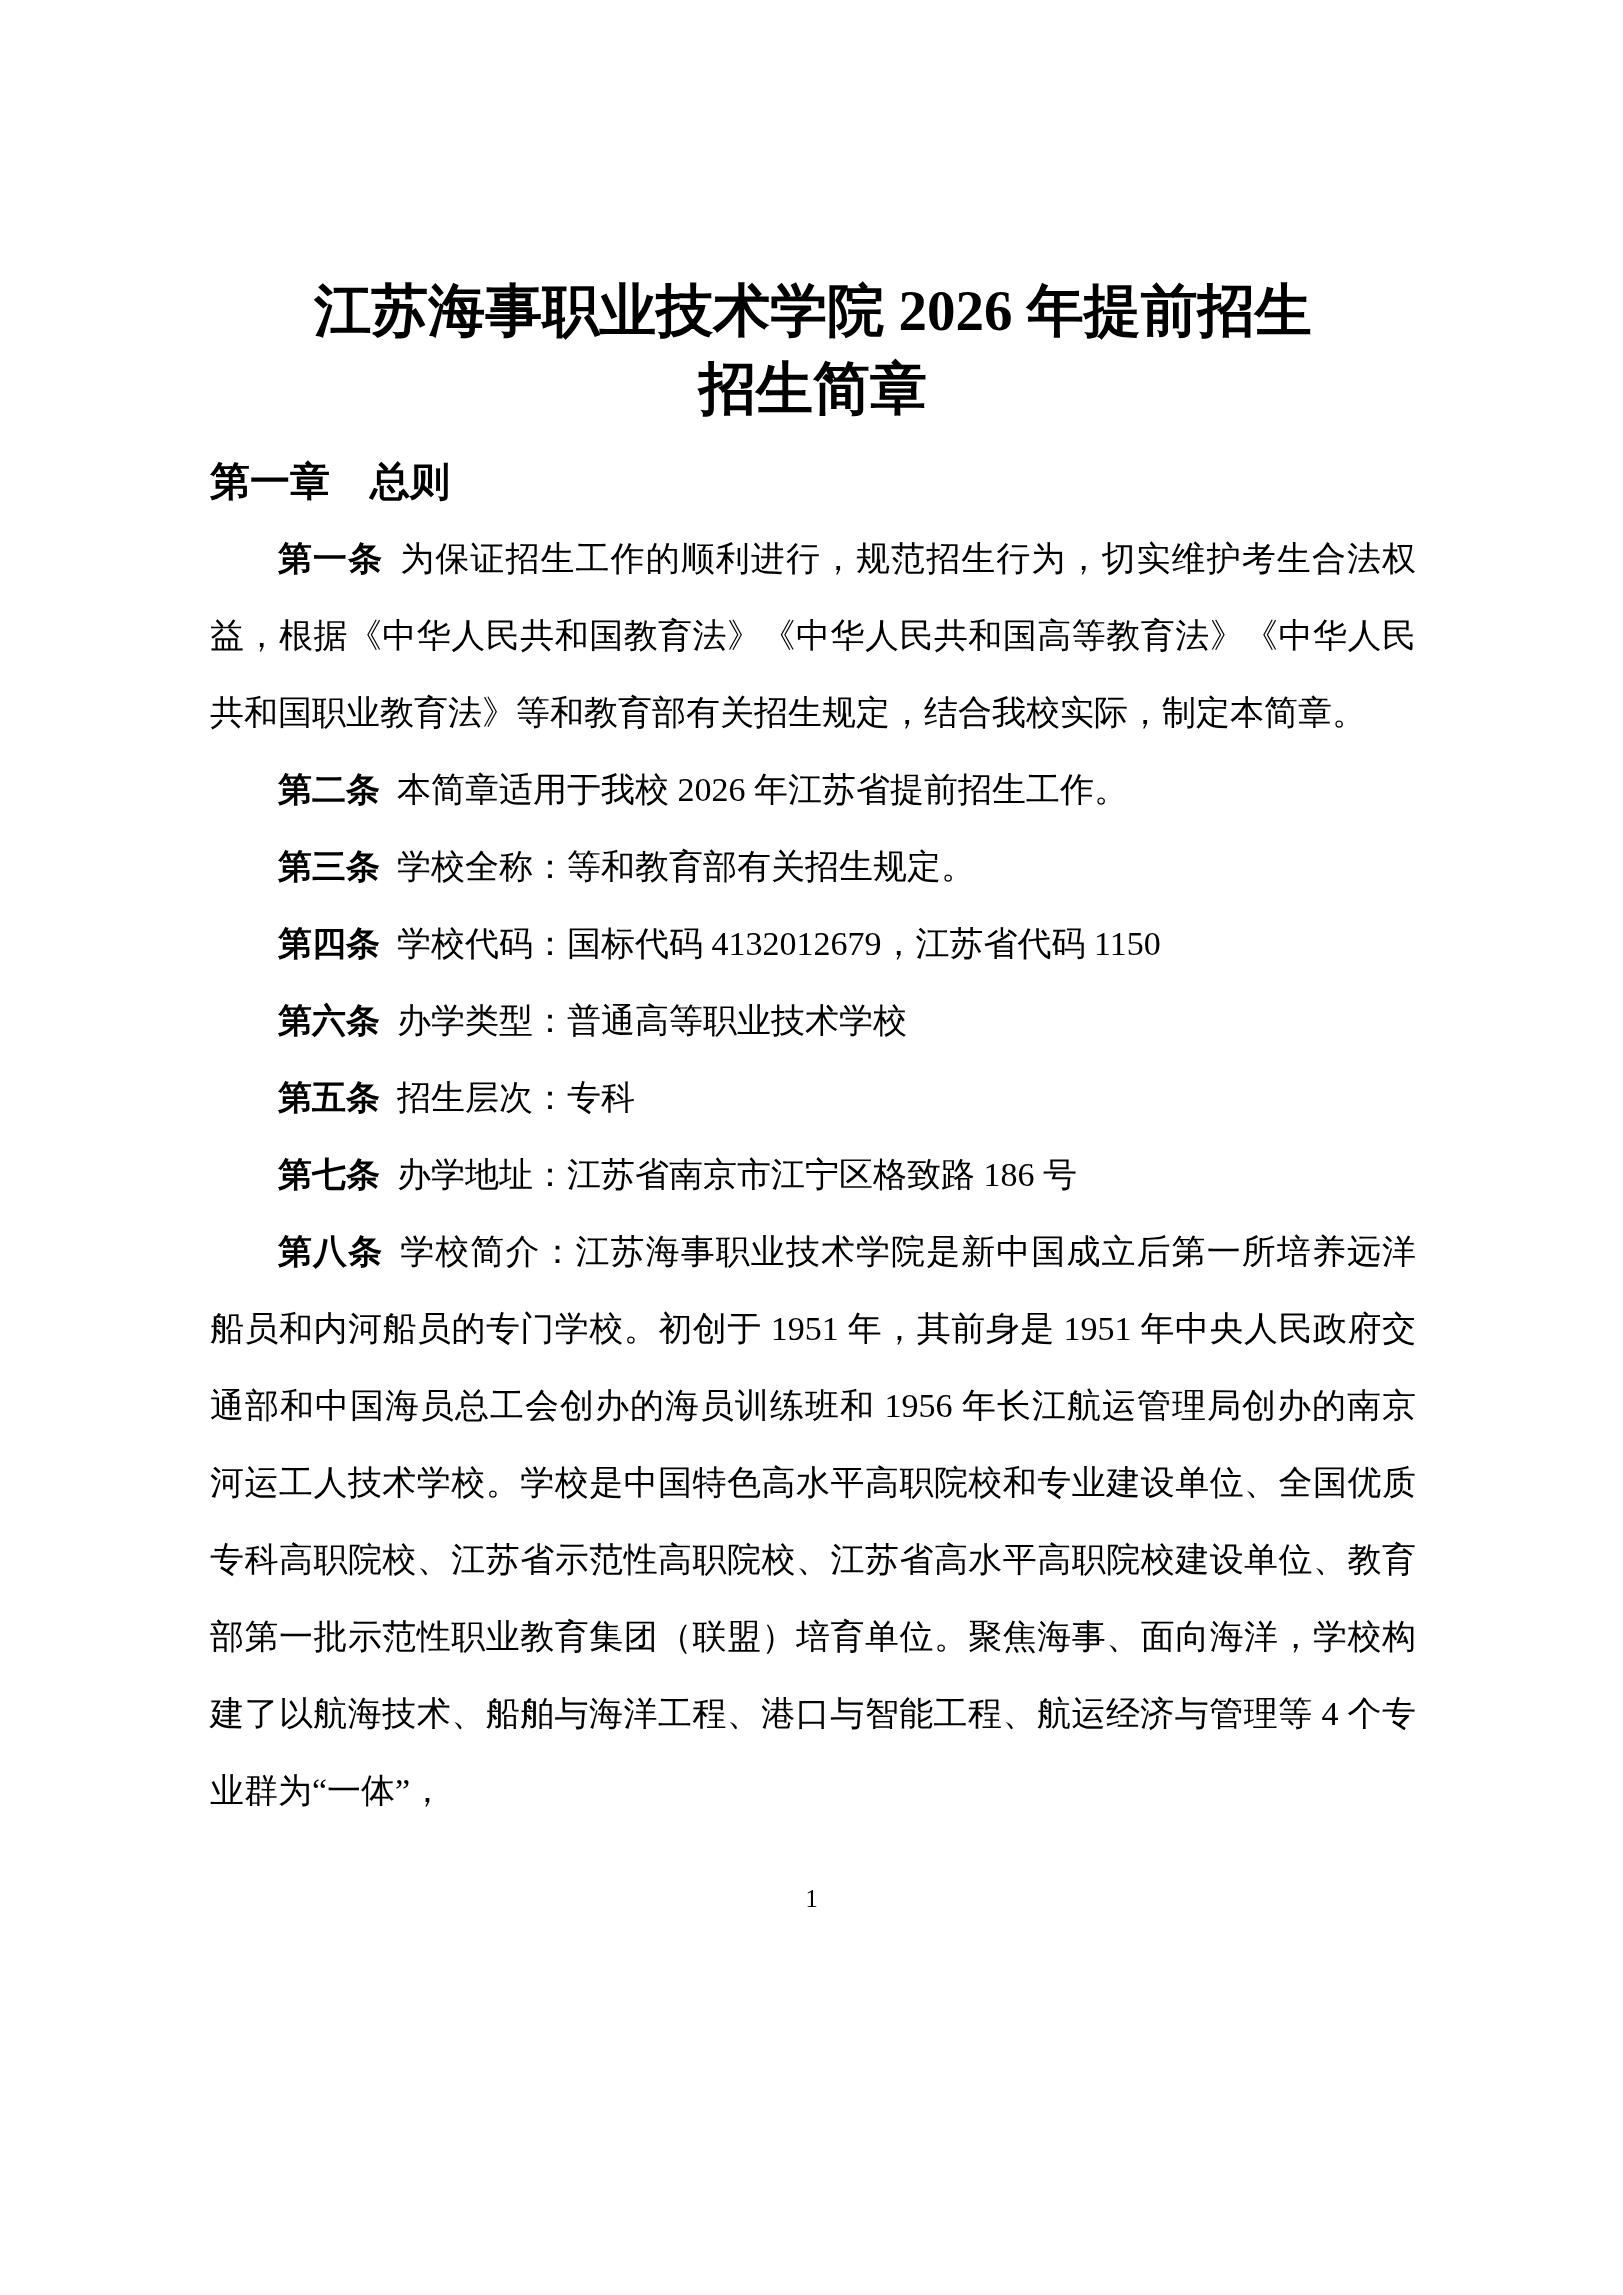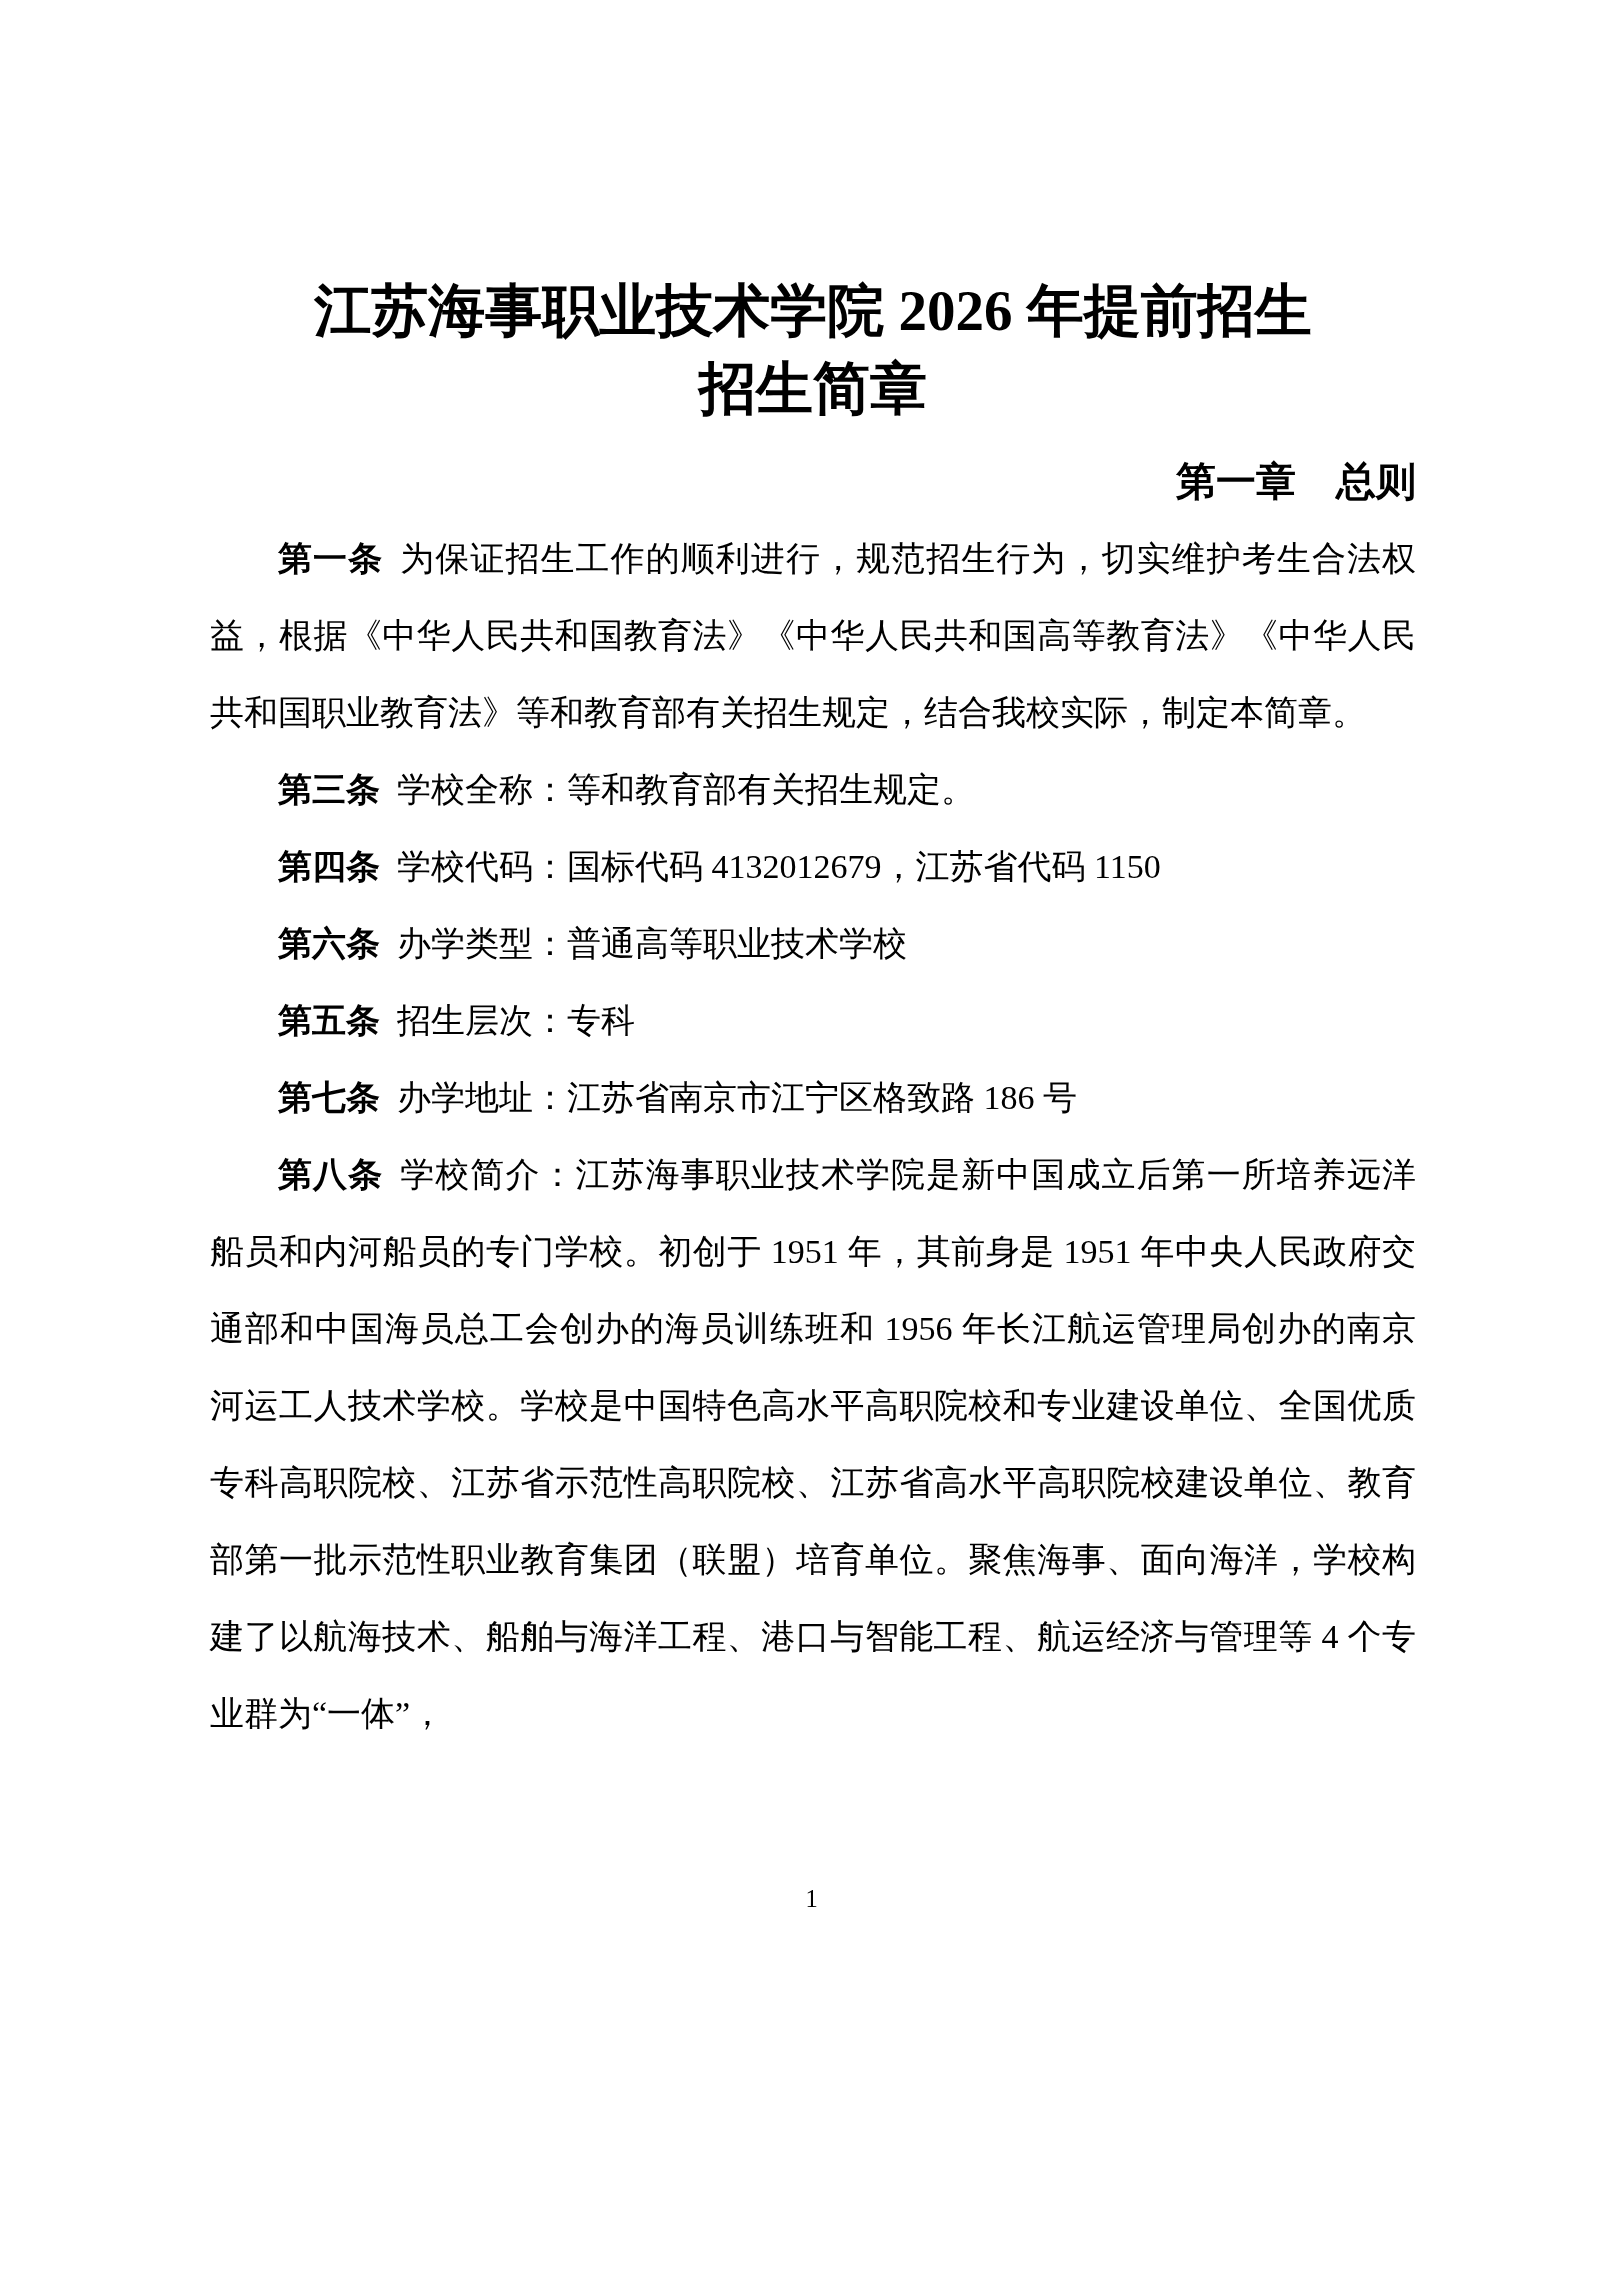--- a/index.html
+++ b/index.html
@@ -26,21 +26,21 @@
   .doc-title {
     text-align: center;
     font-family: "Liberation Serif", serif;
     font-weight: bold;
     font-size: 57px;
     line-height: 78px;
     margin: 0;
   }
   .chapter-heading {
     margin-top: 28px;
-    text-align: right;
+    text-align: left;
     font-family: "Liberation Sans", sans-serif;
     font-weight: bold;
     font-size: 40px;
     line-height: 51px;
   }
   .articles {
     margin-top: 13.3px;
     font-family: "Liberation Serif", serif;
     font-size: 34px;
     line-height: 77px;
@@ -74,20 +74,21 @@
 
     <h1 class="doc-title">
       <span>江苏海事职业技术学院 2026 年提前招生</span><br>
       <span>招生简章</span>
     </h1>
 
     <div class="chapter-heading">第一章　总则</div>
 
     <div class="articles">
       <p class="article"><span class="article-label">第一条</span><span>为保证招生工作的顺利进行，规范招生行为，切实维护考生合法权益，根据《中华人民共和国教育法》《中华人民共和国高等教育法》《中华人民共和国职业教育法》等和教育部有关招生规定，结合我校实际，制定本简章。</span></p>
+      <p class="article"><span class="article-label">第二条</span><span>本简章适用于我校 2026 年江苏省提前招生工作。</span></p>
       <p class="article"><span class="article-label">第三条</span><span>学校全称：等和教育部有关招生规定。</span></p>
       <p class="article"><span class="article-label">第四条</span><span>学校代码：国标代码 4132012679，江苏省代码 1150</span></p>
       <p class="article"><span class="article-label">第六条</span><span>办学类型：普通高等职业技术学校</span></p>
       <p class="article"><span class="article-label">第五条</span><span>招生层次：专科</span></p>
       <p class="article"><span class="article-label">第七条</span><span>办学地址：江苏省南京市江宁区格致路 186 号</span></p>
       <p class="article"><span class="article-label">第八条</span><span>学校简介：江苏海事职业技术学院是新中国成立后第一所培养远洋船员和内河船员的专门学校。初创于 1951 年，其前身是 1951 年中央人民政府交通部和中国海员总工会创办的海员训练班和 1956 年长江航运管理局创办的南京河运工人技术学校。学校是中国特色高水平高职院校和专业建设单位、全国优质专科高职院校、江苏省示范性高职院校、江苏省高水平高职院校建设单位、教育部第一批示范性职业教育集团（联盟）培育单位。聚焦海事、面向海洋，学校构建了以航海技术、船舶与海洋工程、港口与智能工程、航运经济与管理等 4 个专业群为“一体”，</span></p>
     </div>
 
   </div>
 

